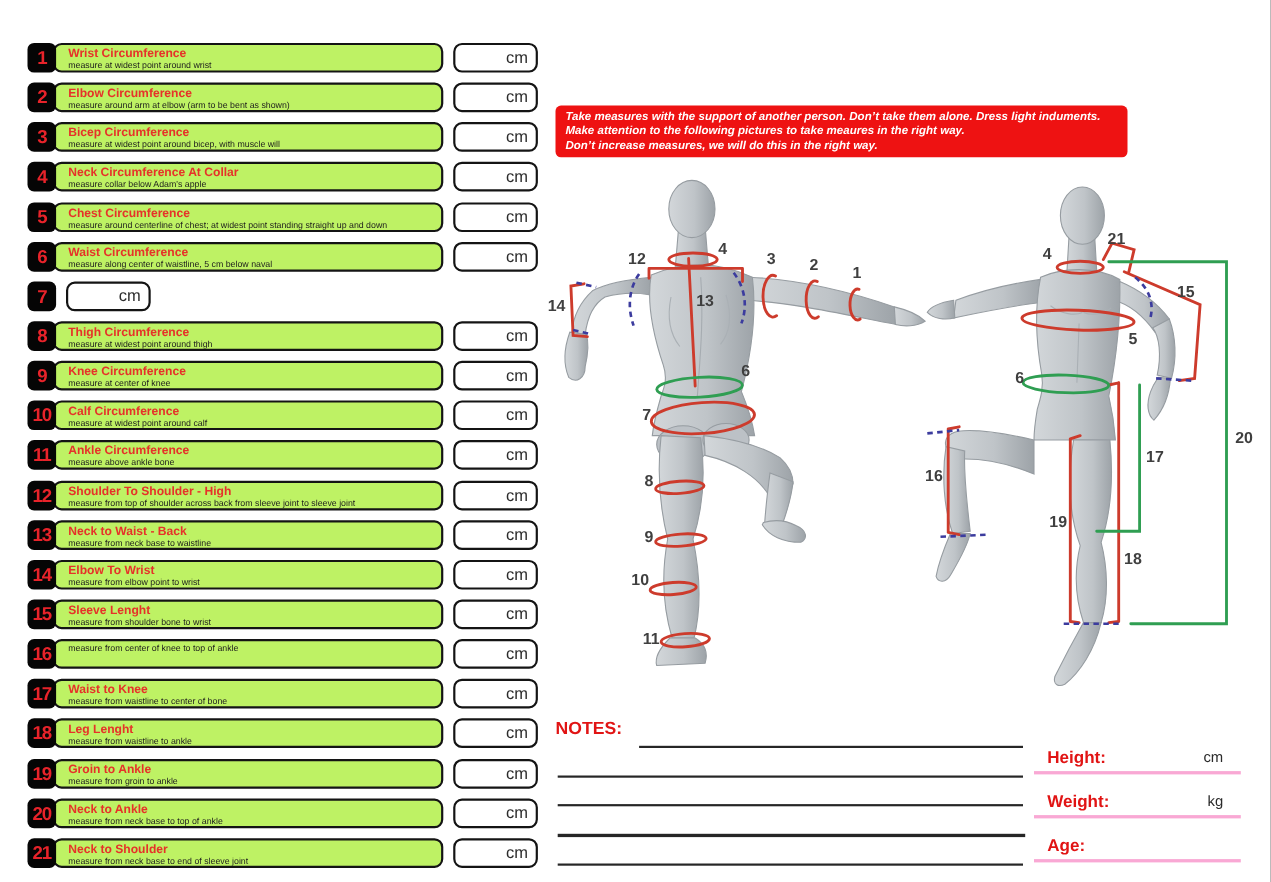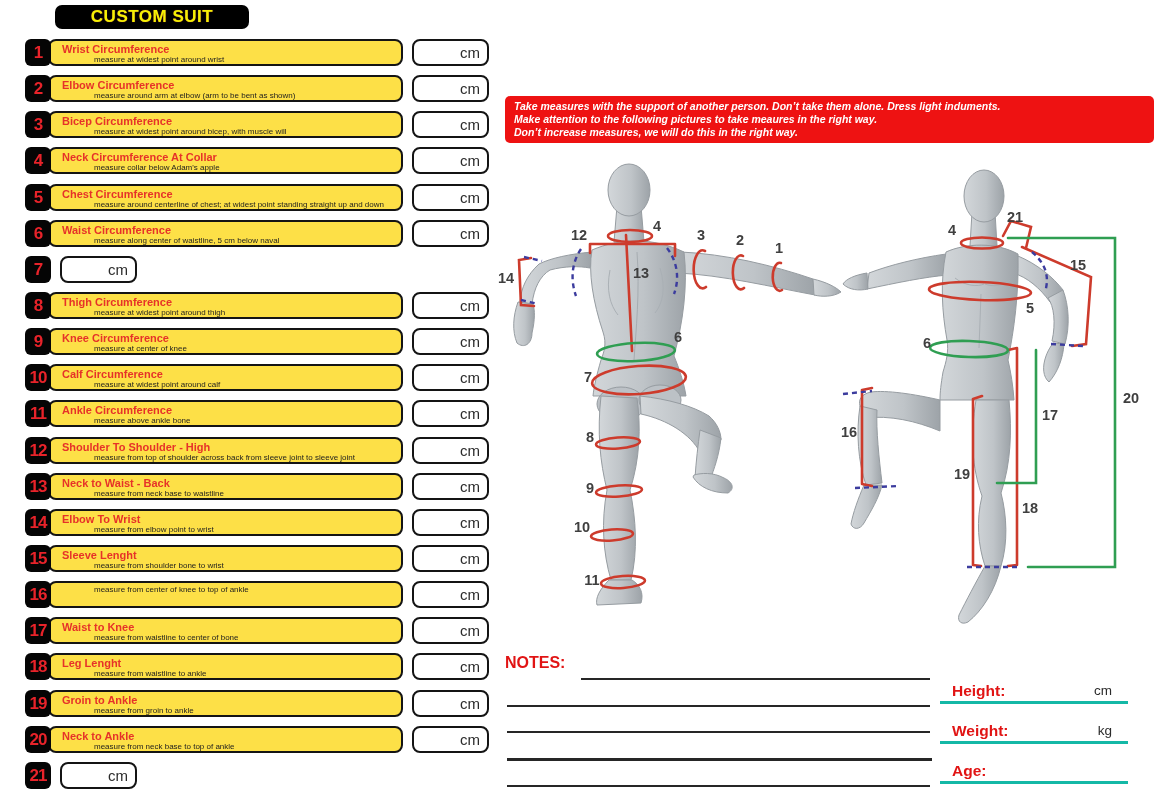--- a/index.html
+++ b/index.html
@@ -20,70 +20,67 @@
   }
   
   .rows{position:absolute;left:25px;top:39px;display:flex;flex-direction:column;gap:9.15px;}
   .mrow{display:flex;height:27px;position:relative;}
   .badge{
     width:26px;height:27px;background:#050505;border-radius:6px;z-index:2;
     display:flex;align-items:center;justify-content:center;flex:none;
   }
   .badge .num{color:#e8232a;font-weight:bold;font-size:17px;letter-spacing:-1px;line-height:1;}
   .labelbox{
-    width:355px;height:27px;margin-left:-3px;background:#fde047;
+    width:355px;height:27px;margin-left:-3px;background:#bef264;
     border:2px solid #141414;border-radius:8px;z-index:1;
     padding:2px 6px 0 12px;overflow:hidden;flex:none;
   }
   .ltitle{color:#e63229;font-weight:bold;font-size:11px;line-height:12px;white-space:nowrap;}
-  .ldesc{color:#1d1d1d;font-size:8px;line-height:9px;white-space:nowrap;margin-left:32px;}
+  .ldesc{color:#1d1d1d;font-size:8px;line-height:9px;white-space:nowrap;}
   .cmbox{
     width:77px;height:27px;margin-left:9px;background:#fff;
     border:2px solid #141414;border-radius:8px;flex:none;
     display:flex;align-items:center;cursor:text;
   }
   .cmbox input{
     flex:1 1 auto;min-width:0;border:none;outline:none;background:transparent;
     font-size:13px;padding:0 2px 0 6px;font-family:inherit;color:#111;
   }
   .cmbox .unit{color:#2b2b2b;font-size:15px;padding-right:7px;line-height:1;}
   
   .banner{
-    position:absolute;left:505px;top:96px;width:649px;height:47px;
+    position:absolute;left:505px;top:96px;width:520px;height:47px;
     background:#ee1212;border-radius:5px;color:#fff;
     font-weight:bold;font-style:italic;font-size:10.5px;line-height:13px;
     padding:4px 9px;
   }
   
   .figure-wrap{position:absolute;left:488px;top:150px;width:667px;height:505px;}
   
   .notes-label{position:absolute;left:505px;top:654px;color:#e11414;font-weight:bold;font-size:16px;}
   .nline{position:absolute;border-top:2px solid #262626;}
   .nline.l1{left:581px;top:678px;width:349px;}
   .nline.l2{left:507px;top:705px;width:423px;}
   .nline.l3{left:507px;top:731px;width:423px;}
   .nline.l4{left:507px;top:758px;width:425px;border-top-width:3px;}
   .nline.l5{left:507px;top:785px;width:423px;}
   
   .hwa{position:absolute;left:940px;top:681px;width:188px;display:flex;flex-direction:column;}
   .hwa-row{
-    height:23px;margin-bottom:17px;border-bottom:3px solid #14b8a6;
-    display:flex;justify-content:space-between;align-items:center;
+    height:23px;margin-bottom:17px;border-bottom:3px solid #f9a8d4;
+    display:flex;justify-content:space-between;align-items:flex-start;
   }
   .hwa-label{color:#e11414;font-weight:bold;font-size:15.5px;padding-left:12px;line-height:1.1;}
   .hwa-unit{color:#2b2b2b;font-size:13.5px;padding-right:16px;line-height:1.2;}
 </style>
 </head>
 <body>
 
 <div class="page">
 
-  <div class="title-bar">
-    <span>CUSTOM SUIT</span>
-  </div>
 
   <div class="rows" id="rows">
     <div class="mrow">
       <div class="badge">
         <span class="num">1</span>
       </div>
       <div class="labelbox">
         <div class="ltitle">Wrist Circumference</div>
         <div class="ldesc">measure at widest point around wrist</div>
       </div>
@@ -350,20 +347,24 @@
       </div>
       <div class="cmbox">
         <input style="">
         <span class="unit">cm</span>
       </div>
     </div>
 
     <div class="mrow">
       <div class="badge">
         <span class="num">21</span>
+      </div>
+      <div class="labelbox">
+        <div class="ltitle">Neck to Shoulder</div>
+        <div class="ldesc">measure from neck base to end of sleeve joint</div>
       </div>
       <div class="cmbox">
         <input style="">
         <span class="unit">cm</span>
       </div>
     </div>
   </div>
 
   <div class="banner">
     <div>Take measures with the support of another person. Don’t take them alone. Dress light induments.</div>

